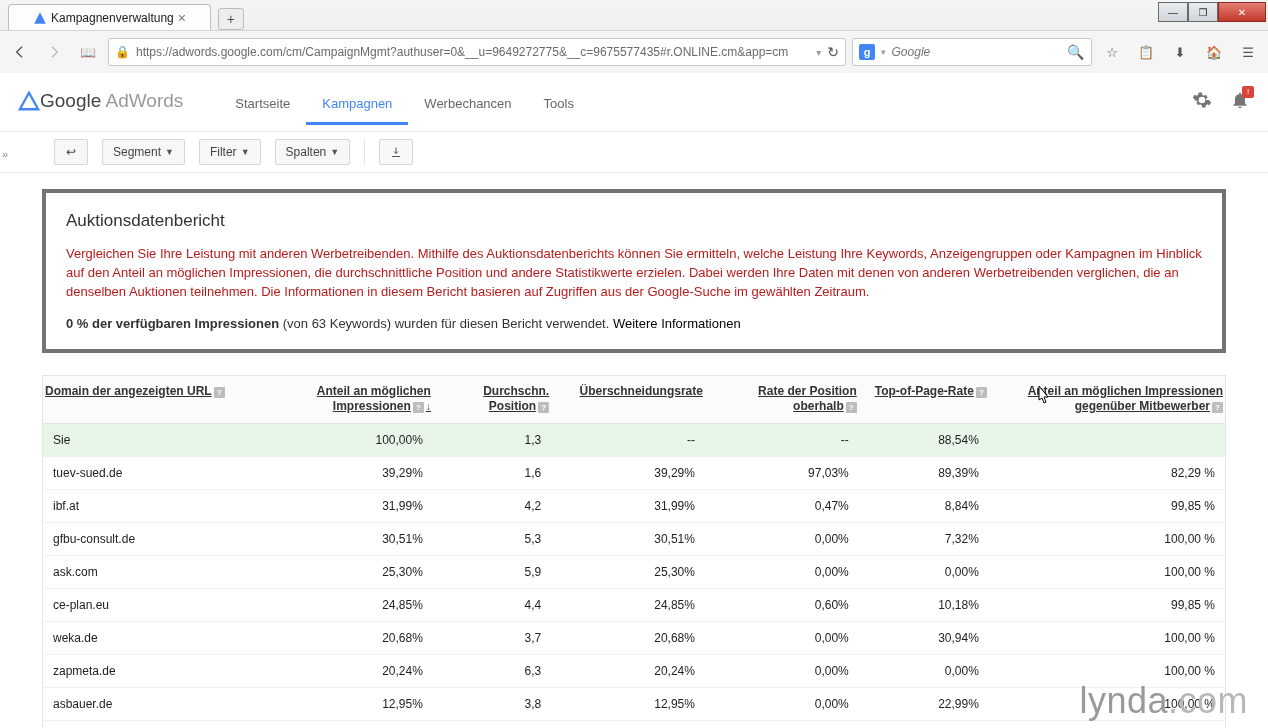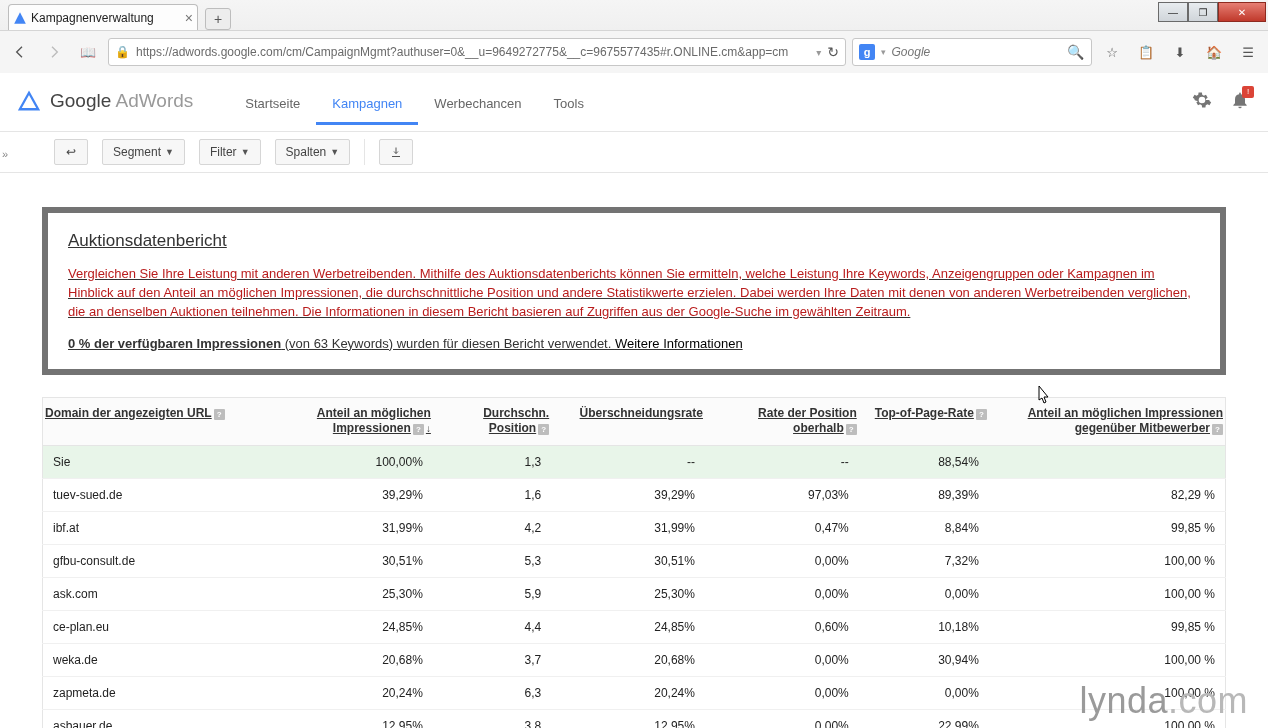--- a/index.html
+++ b/index.html
@@ -3,58 +3,58 @@
 <meta charset="utf-8">
 <style>
 * { margin: 0; padding: 0; box-sizing: border-box; }
 html, body { width: 1268px; height: 728px; font-family: Arial, sans-serif; font-size: 13px; color: #333; background: #fff; overflow: hidden; }
 
 .browser-chrome { width: 100%; height: 73px; background: linear-gradient(#f5f5f5, #e8e8e8); border-bottom: 1px solid #b5b5b5; position: relative; }
 .window-controls { position: absolute; top: 2px; right: 2px; display: flex; }
 .win-btn { width: 30px; height: 20px; border: 1px solid #6a6a6a; background: linear-gradient(#e8ecef,#d0d5da); display:flex; align-items:center; justify-content:center; font-size:10px; }
 .win-btn.close { background: linear-gradient(#e67e73,#c0392b); color:#fff; width: 48px; border-color:#8e2a1f;}
 .tab-bar { height: 30px; display:flex; align-items:flex-end; padding-left:8px; padding-top:3px;}
-.tab { height: 26px; background:#fdfdfd; border:1px solid #bdbdbd; border-bottom:none; border-radius: 4px 4px 0 0; display:flex; align-items:center; padding: 0 4px; gap:4px; min-width: 190px; max-width:210px; margin-right:-1px;justify-content:space-between;}
+.tab { height: 26px; background:#fdfdfd; border:1px solid #bdbdbd; border-bottom:none; border-radius: 4px 4px 0 0; display:flex; align-items:center; padding: 0 24px; gap:4px; min-width: 190px; max-width:210px; margin-right:-1px;justify-content:space-between;}
 .tab .favicon { width:14px; height:14px; }
 .tab .title { font-size:12px; color:#222; white-space:nowrap; overflow:hidden; text-overflow:ellipsis; flex:1;}
 .tab .close { font-size:14px; color:#777; }
 .new-tab { width:26px; height:22px; background:#ededed; border:1px solid #bdbdbd; border-radius:3px; display:flex; align-items:center; justify-content:center; margin-left:8px; font-size:14px; color:#555;}
 .nav-bar { height: 43px; background:#f5f5f5; border-top:1px solid #d5d5d5; display:flex; align-items:center; padding: 0 6px; gap:6px;}
 .nav-btn { width:28px; height:28px; display:flex; align-items:center; justify-content:center; color:#555; border-radius:3px;}
 .nav-btn svg, .tool-btn svg { width:16px; height:16px; }
 .url-bar { flex:1; height:28px; background:#fff; border:1px solid #c7c7c7; border-radius:3px; display:flex; align-items:center; padding:0 6px; gap:6px; font-size:12px; color:#6a6a6a;}
 .url-bar .lock { color:#6a6a6a; font-size:12px;}
 .url-bar .url-text { flex:1; white-space:nowrap; overflow:hidden; text-overflow:ellipsis; }
 .url-bar .reload { font-size:14px; color:#555;}
 .search-bar { width:240px; height:28px; background:#fff; border:1px solid #c7c7c7; border-radius:3px; display:flex; align-items:center; padding:0 6px; gap:6px;}
 .search-bar .g-box { width:16px; height:16px; background:#4285f4; color:#fff; font-size:11px; font-weight:bold; display:flex; align-items:center; justify-content:center; border-radius:2px;}
 .search-bar input { border:none; outline:none; flex:1; font-style:italic; color:#888; font-size:12px;}
 .search-bar .magnifier { color:#777; font-size:14px;}
 .tool-btn { width:28px; height:28px; display:flex; align-items:center; justify-content:center; color:#555;}
 
 .aw-header { height:56px; display:flex; align-items:center; border-bottom:0; padding: 0 18px; background:#fff;}
-.aw-logo { display:flex; align-items:center; gap:10px;}
+.aw-logo { display:flex; align-items:center; gap:0;}
 .aw-logo .tri { width:22px; height:22px; }
 .aw-logo .gtxt { font-size:19px; color:#444; font-weight:400;}
 .aw-logo .gtxt .light { color:#999; font-weight:300;}
 .aw-nav { display:flex; margin-left:36px; gap:0;}
 .aw-nav a { padding: 18px 16px 14px 16px; color:#666; text-decoration:none; font-size:13px; position:relative; }
 .aw-nav a.active { color:#4285f4; border-bottom:3px solid #4285f4; padding-bottom:2px;}
 .aw-right { margin-left:auto; display:flex; gap:18px; align-items:center;}
 .gear { color:#757575; }
 .bell { color:#757575; position:relative;}
 .bell .badge { position:absolute; top:-4px; right:-4px; width:12px; height:12px; background:#db4437; border-radius:2px; font-size:8px; color:#fff; display:flex; align-items:center; justify-content:center;}
 
 .toolbar { height:42px; display:flex; align-items:center; gap:14px; padding: 0 0 0 54px; border-bottom:1px solid #e5e5e5; border-top:1px solid #e5e5e5; margin-top:2px;}
 .tool-sq { height:26px; min-width:34px; border:1px solid #d6d6d6; border-radius:2px; background:#f7f7f7; display:flex; align-items:center; justify-content:center; padding:0 10px; font-size:12px; color:#444; gap:4px;}
 .tool-sq .caret { font-size:9px; color:#555;}
 .divider-v { width:1px; height:26px; background:#e5e5e5;}
 
 .content { padding: 0 42px 0 42px; overflow:auto; height: calc(728px - 73px - 56px - 42px); background:#fff;}
-.info-box { border:6px solid #737373; padding: 18px 20px 18px 20px; margin-top:34px;text-decoration:underline;}
+.info-box { border:4px solid #737373; padding: 18px 20px 18px 20px; margin-top:16px;}
 .info-box h2 { font-size:17px; font-weight:400; color:#333; margin-bottom:14px;}
 .info-box p { font-size:13px; color:#b91c1c; line-height:1.45; margin-bottom:14px;}
 .info-box .bold-line { font-size:13px;}
 .info-box .bold-line .bold { font-weight:bold;}
 .info-box .bold-line a { color:#000000; text-decoration:none; }
 
 .data-table { width:100%; border:1px solid #e5e5e5; border-collapse:collapse; margin-top:22px; font-size:12px;}
 .data-table th { text-align:right; font-weight:bold; color:#333; padding:8px 2px; border-bottom:1px solid #e5e5e5; background:#fbfbfb; vertical-align:top; line-height:1.3;text-decoration:underline;}
 .data-table th:first-child { text-align:left;}
 .data-table th .help { display:inline-block; width:11px; height:11px; background:#bdbdbd; color:#fff; font-size:8px; text-align:center; line-height:11px; border-radius:1px; margin-left:2px;}

